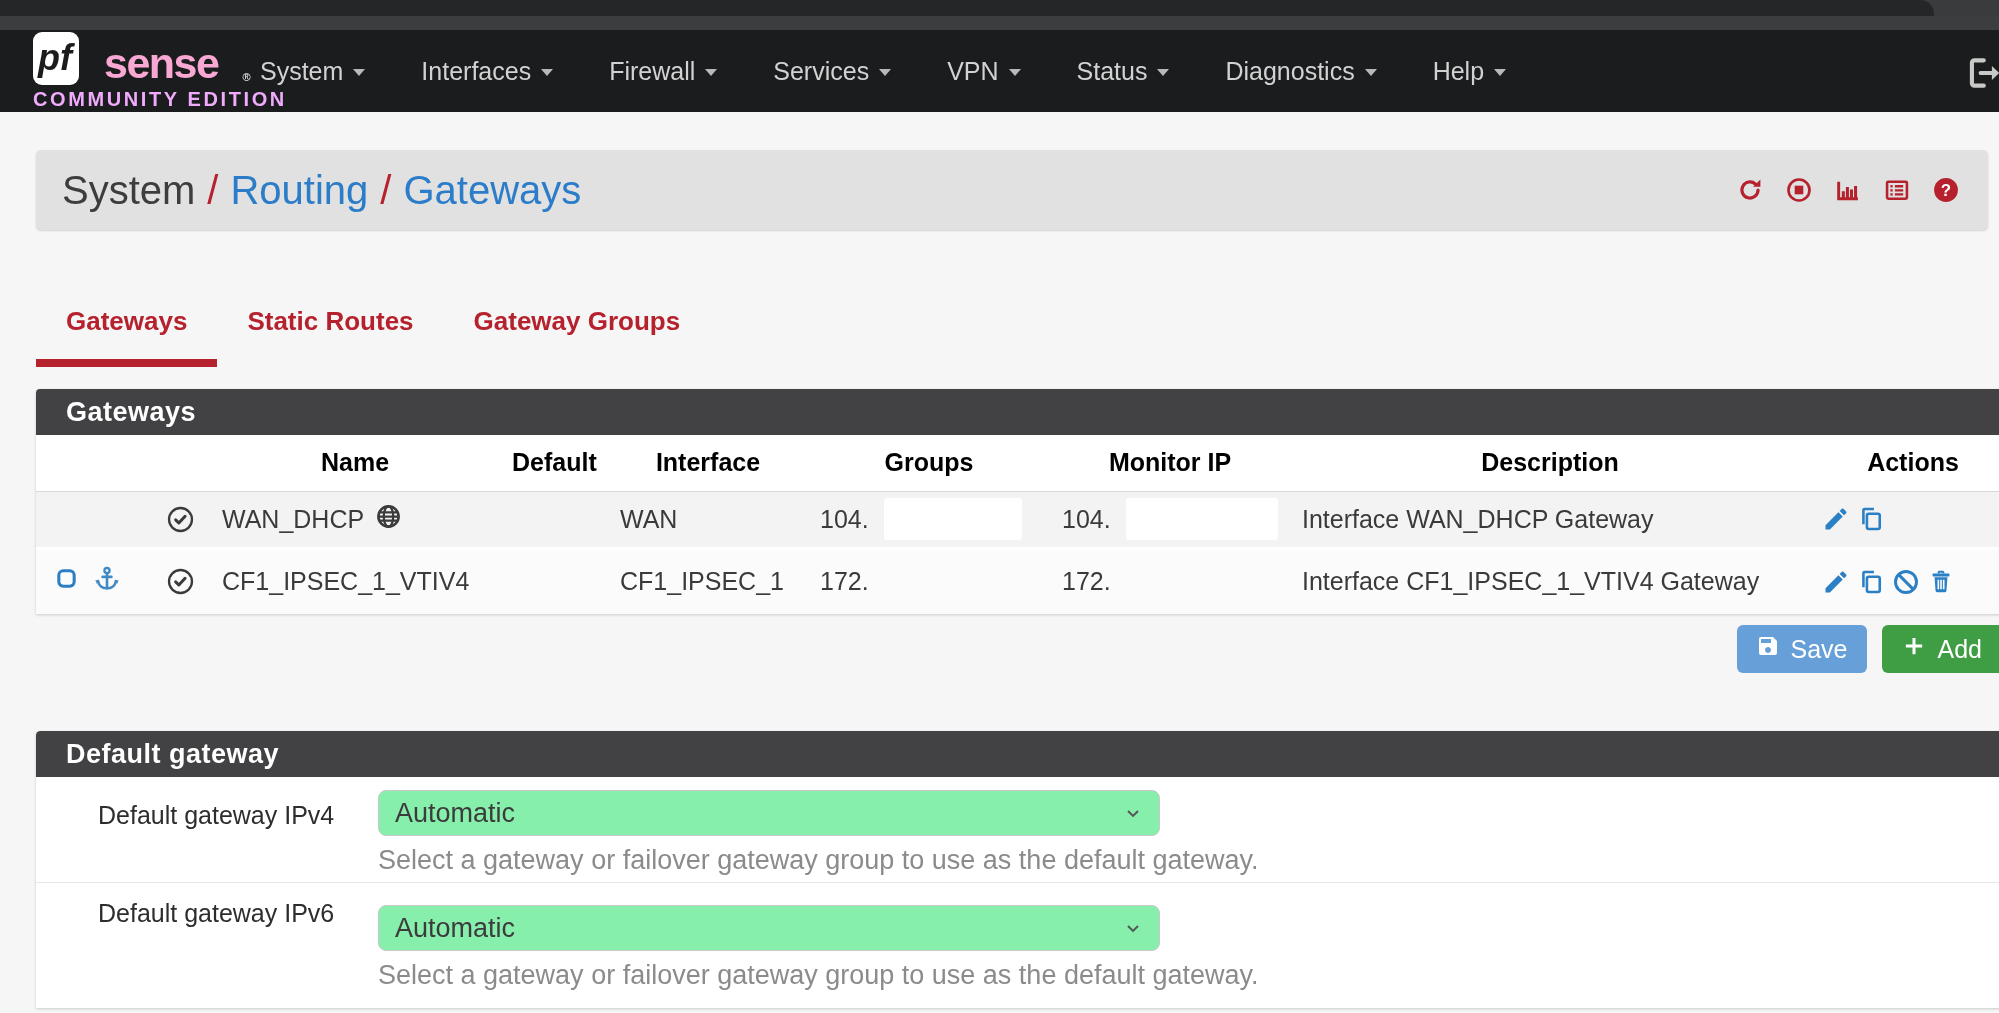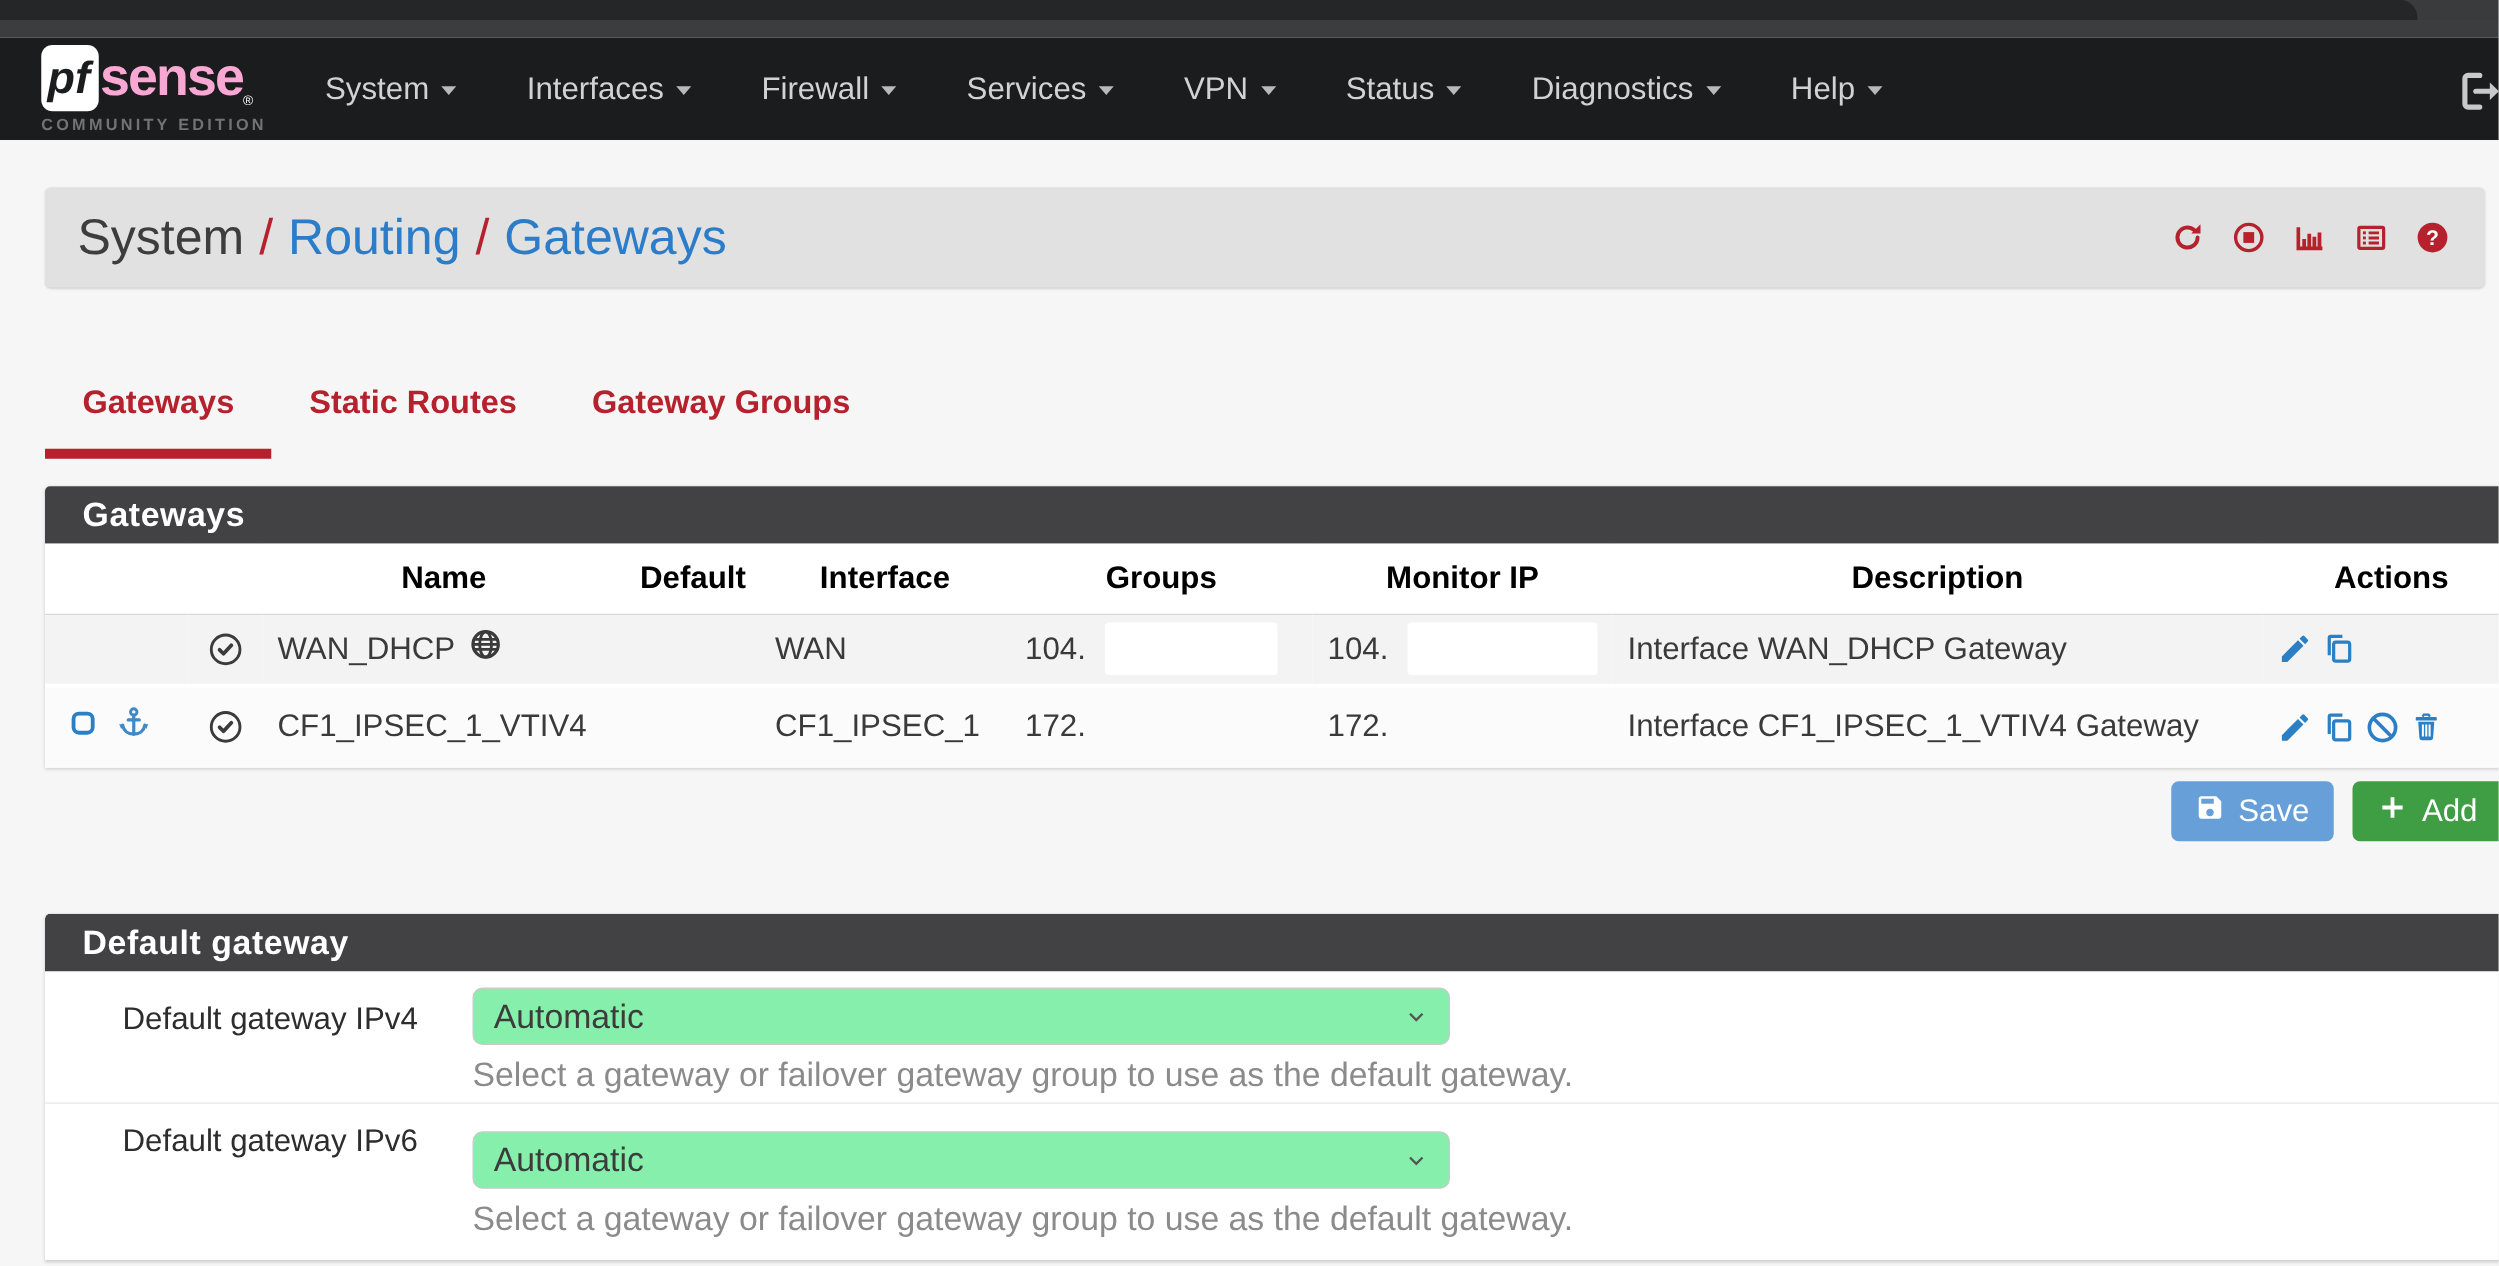--- a/index.html
+++ b/index.html
@@ -10,25 +10,25 @@
     font-family: "Liberation Sans", sans-serif;
   }
   
   .browser-bar { position: absolute; top: 0; left: 0; width: 1999px; height: 16px; background: #3a3b3d; }
   .browser-tab { position: absolute; top: 0; left: 0; width: 1934px; height: 16px; background: #252628; border-top-right-radius: 14px; }
   .title-strip { position: absolute; top: 16px; left: 0; width: 1999px; height: 14px; background: #3c3d3f; }
 
   
   .navbar { position: absolute; top: 30px; left: 0; width: 1999px; height: 82px; background: #1b1c1e; display: flex; align-items: center; }
   .brand { margin-left: 33px; width: 182px; flex: 0 0 auto; }
-  .brand-row { display: flex; align-items: center; }
+  .brand-row { display: flex; align-items: flex-end; gap: 24px; }
   .pf-box { background: #fff; color: #1b1c1e; font-weight: bold; font-style: italic; font-size: 36px; line-height: 1; border-radius: 9px; padding: 8px 7px 9px 5px; }
   .sense { color: #f9a8d4; font-weight: bold; font-size: 43px; letter-spacing: -1.5px; line-height: 1; margin-left: 1px; }
   .reg { color: #fff; font-size: 11px; align-self: flex-end; margin-bottom: 2px; }
-  .edition { color: #737373; font-size: 13px; font-weight: bold; letter-spacing: 2.6px; margin-top: 3px; white-space: nowrap; }
+  .edition { color: #f0abfc; font-size: 20px; font-weight: bold; letter-spacing: 2.6px; margin-top: 3px; white-space: nowrap; }
   .nav-items { display: flex; align-items: center; margin-left: 45px; }
   .nav-item { display: flex; align-items: center; gap: 10px; color: #d2d2d2; font-size: 25px; margin-right: 56px; cursor: pointer; white-space: nowrap; }
   .caret { width: 0; height: 0; border-left: 6px solid transparent; border-right: 6px solid transparent; border-top: 7px solid #b9b9b9; margin-top: 3px; }
   .logout { position: absolute; left: 1964px; top: 24px; }
 
   
   .page { position: absolute; top: 112px; left: 0; width: 1999px; height: 901px; background: #f6f6f6; overflow: hidden; }
 
   
   .crumb-panel { position: absolute; top: 38px; left: 36px; width: 1952px; height: 80px; background: #e1e1e1; border-radius: 5px; box-shadow: 0 1px 2px rgba(0,0,0,.15); display: flex; align-items: center; justify-content: space-between; padding: 0 28px 0 26px; }

